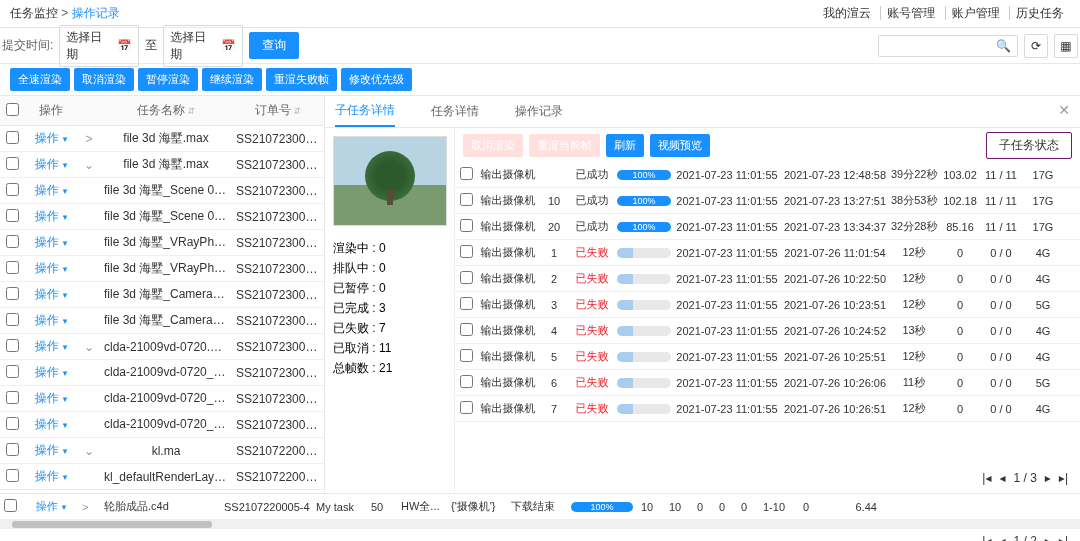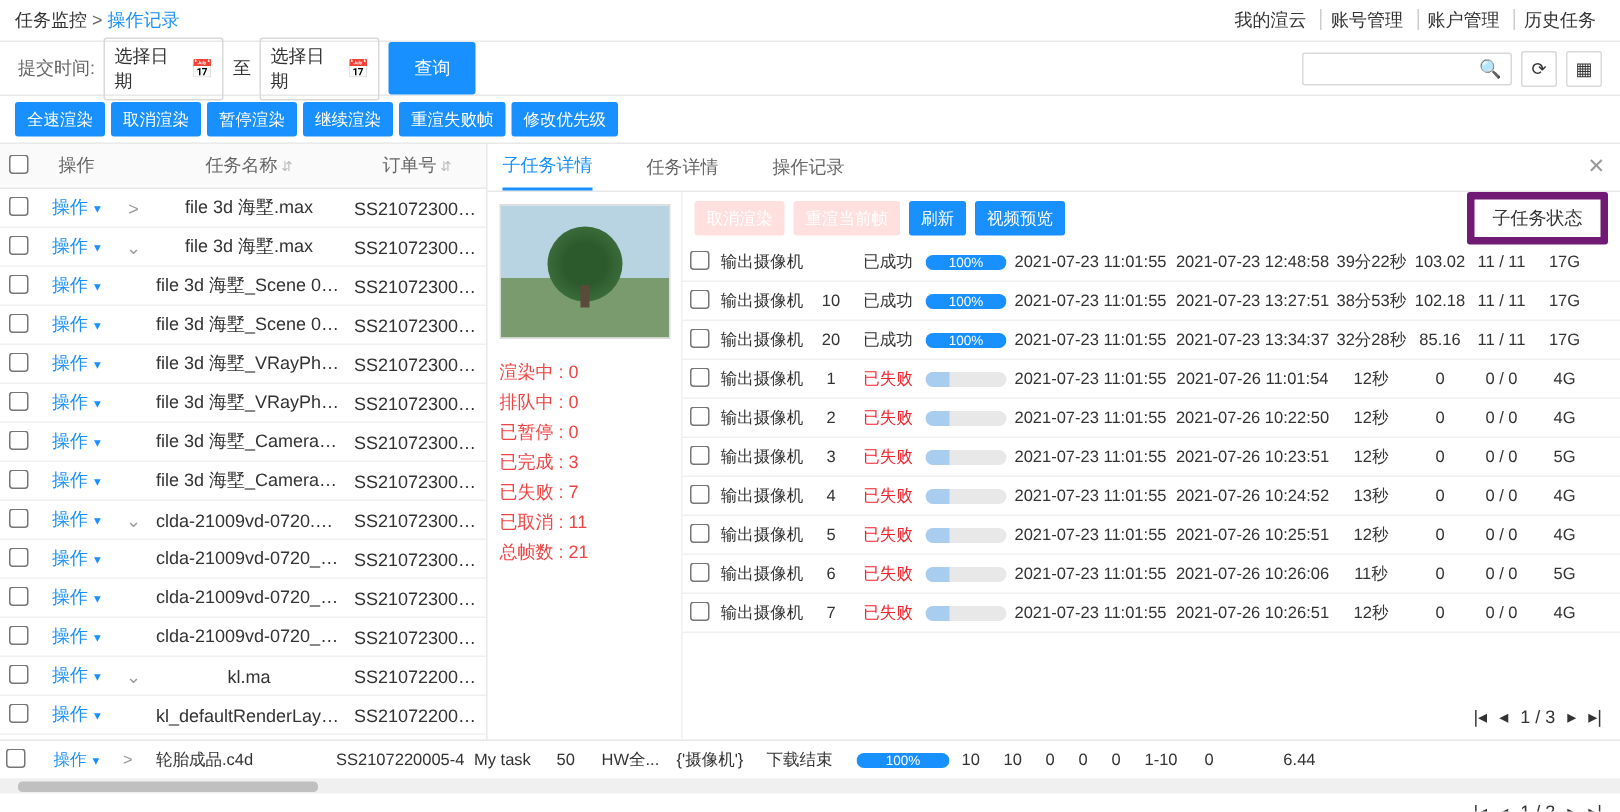--- a/index.html
+++ b/index.html
@@ -2,24 +2,24 @@
 <html><head>
 <meta charset="utf-8">
 <style>
 *{box-sizing:border-box;margin:0;padding:0;font-family:"Microsoft YaHei",Arial,sans-serif;font-size:12px;color:#333}
 body{background:#f5f5f5;width:1080px;height:541px;overflow:hidden}
 .topbar{background:#fff;height:28px;display:flex;justify-content:space-between;align-items:center;padding:0 10px;border-bottom:1px solid #e8e8e8}
 .breadcrumb{color:#666}
 .breadcrumb .active{color:#1890ff}
 .toplinks a{color:#333;padding:0 6px;border-left:1px solid #ccc;cursor:pointer}
 .toplinks a:first-child{border-left:none}
-.filterbar{background:#fff;height:36px;display:flex;align-items:center;padding:0 12px;gap:6px;border-bottom:1px solid #e8e8e8}
+.filterbar{background:#fff;height:36px;display:flex;align-items:center;padding:0 2px;gap:6px;border-bottom:1px solid #e8e8e8}
 .filterbar label{color:#666}
 .dateinput{border:1px solid #d9d9d9;padding:3px 6px;width:80px;display:flex;align-items:center;gap:4px;color:#bbb;border-radius:2px}
-.btn{padding:4px 12px;border:5px solid #701a75;background:#fff;border-radius:2px;cursor:pointer}
+.btn{padding:4px 12px;border:1px solid #701a75;background:#fff;border-radius:2px;cursor:pointer}
 .btn.primary{background:#1890ff;border-color:#1890ff;color:#fff}
 .searchbox{margin-left:auto;border:1px solid #d9d9d9;padding:3px 6px;width:140px;display:flex;align-items:center;color:#bbb;border-radius:2px}
 .iconbtn{width:24px;height:24px;border:1px solid #d9d9d9;display:flex;align-items:center;justify-content:center;border-radius:2px;cursor:pointer}
 .actionbar{background:#fff;height:32px;display:flex;align-items:center;padding:0 10px;gap:4px;border-bottom:1px solid #e8e8e8}
 .actbtn{padding:4px 8px;background:#1890ff;color:#fff;border-radius:2px;cursor:pointer;font-size:11px}
 .main{display:flex;height:calc(100% - 96px - 48px);background:#fff}
 .leftpanel{width:325px;border-right:1px solid #e8e8e8;overflow:hidden}
 .ltable-head{display:flex;height:30px;align-items:center;background:#fafafa;border-bottom:1px solid #e8e8e8}
 .ltable-head .th{padding:0 4px;color:#666;text-align:center}
 .ltable-body{overflow-y:auto;height:calc(100% - 30px)}
@@ -35,21 +35,21 @@
 .rightpanel{flex:1;display:flex;flex-direction:column;position:relative}
 .tabs{height:32px;display:flex;align-items:center;border-bottom:1px solid #e8e8e8;padding:0 10px;gap:36px}
 .tab{padding:6px 0;color:#666;cursor:pointer}
 .tab.active{color:#1890ff;border-bottom:2px solid #1890ff}
 .closex{position:absolute;right:10px;top:6px;cursor:pointer;color:#999;font-size:14px}
 .detail-body{display:flex;flex:1;overflow:hidden}
 .preview{width:130px;padding:8px;border-right:1px solid #f0f0f0}
 .thumb{width:114px;height:90px;background:linear-gradient(to bottom,#b8d4e3 0%,#b8d4e3 55%,#7a9b6e 55%,#7a9b6e 100%);border:1px solid #ddd;position:relative;margin-bottom:12px}
 .tree{position:absolute;left:50%;top:50%;transform:translate(-50%,-60%);width:50px;height:50px;background:radial-gradient(circle,#2d5a2d 40%,#3a6b3a 70%);border-radius:50%}
 .trunk{position:absolute;left:50%;bottom:20px;transform:translateX(-50%);width:6px;height:15px;background:#5a4a3a}
-.stats div{color:#ef4444;line-height:20px}
+.stats div{color:#000000;line-height:20px}
 .subtable-wrap{flex:1;display:flex;flex-direction:column}
 .subtool{height:34px;display:flex;align-items:center;padding:0 8px;gap:6px}
 .subtool .actbtn.disabled{background:#ffcccb;color:#fff;opacity:.6}
 .rtable-head{display:flex;height:30px;align-items:center;background:#fafafa;border-bottom:1px solid #e8e8e8}
 .rtable-head .th{padding:0 2px;color:#666;text-align:center;font-size:11px}
 .rrow{display:flex;height:26px;align-items:center;border-bottom:1px solid #f0f0f0}
 .rrow .td{padding:0 2px;text-align:center;font-size:11px;overflow:hidden;white-space:nowrap}
 .rcb{width:22px;flex:0 0 22px}
 .rcam{width:62px;flex:0 0 62px}
 .rfrm{width:30px;flex:0 0 30px}

